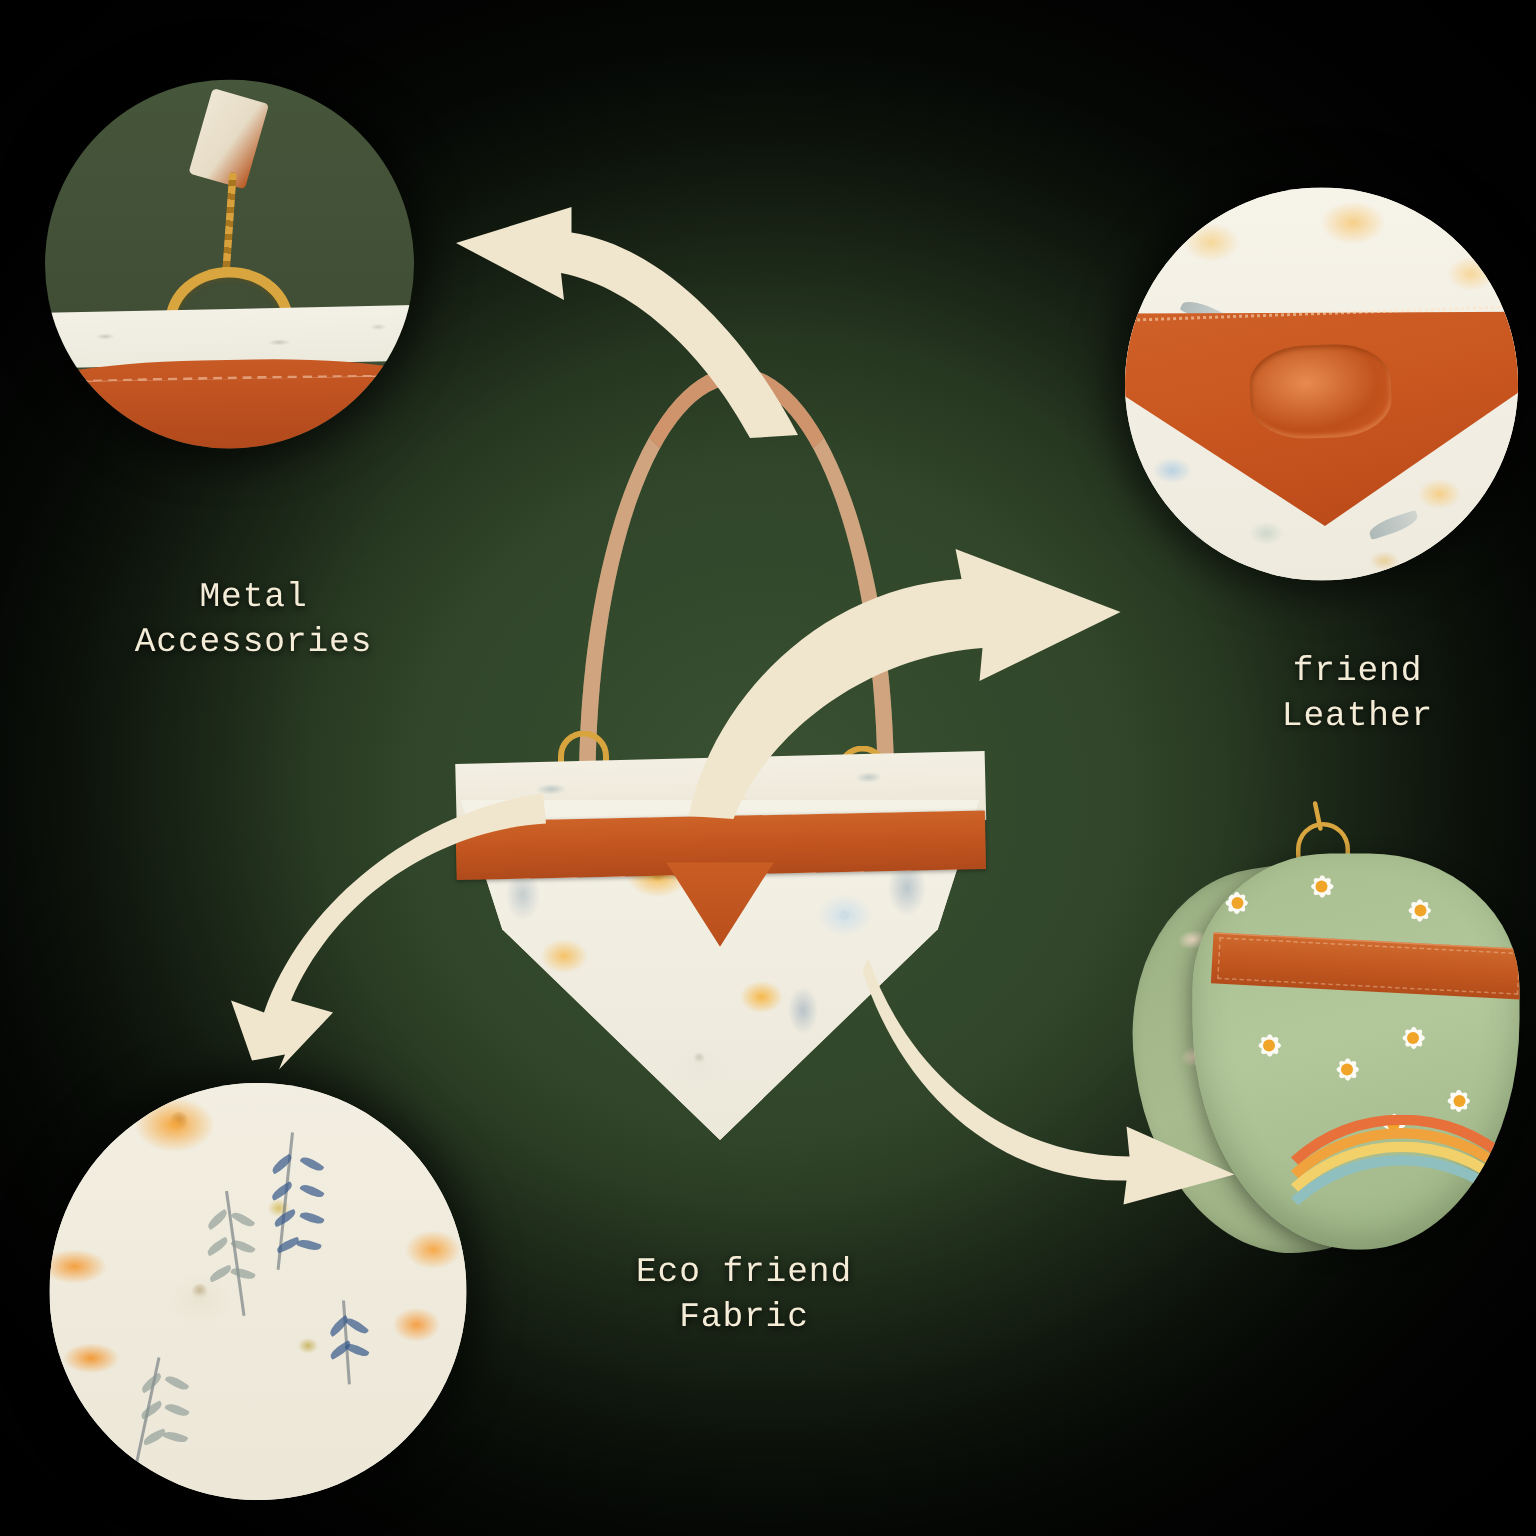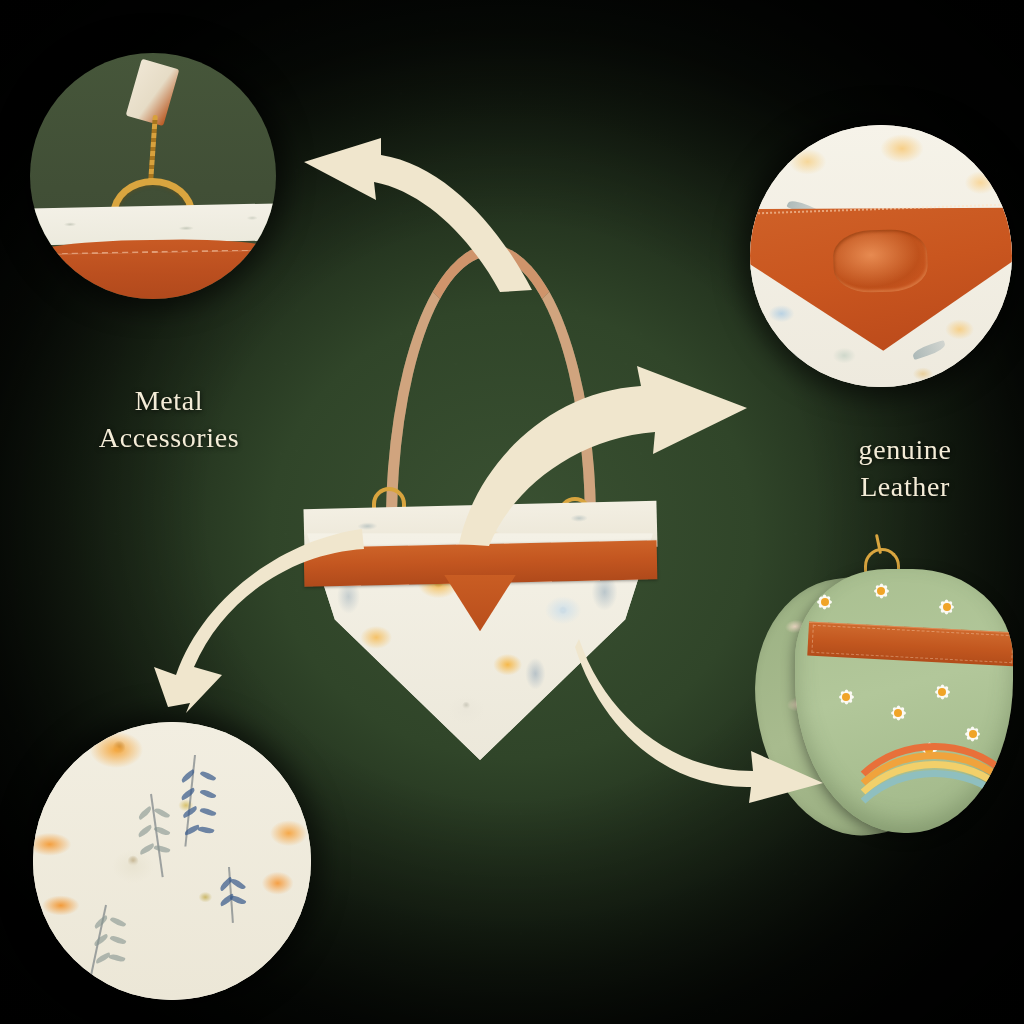--- a/index.html
+++ b/index.html
@@ -28,28 +28,28 @@
       radial-gradient(circle at 68% 14%, rgba(255,255,255,.04) 0 1px, transparent 2px),
       radial-gradient(circle at 34% 78%, rgba(255,255,255,.04) 0 1px, transparent 2px),
       radial-gradient(circle at 86% 62%, rgba(255,255,255,.03) 0 1px, transparent 2px);
     background-size:140px 140px,170px 170px,120px 120px,190px 190px;
   }
 
   
   .label{
     position:absolute;
     color:#f4ecd7;
-    font-size:28px;
+    font-size:23px;
     line-height:1.32;
     letter-spacing:.6px;
     font-weight:400;
     text-align:center;
     text-shadow:0 1px 5px rgba(0,0,0,.85);
     white-space:pre-line;
-    font-family:Liberation Serif, serif;
+    font-family:Liberation Mono, monospace;
   }
   #label-metal{left:40px;top:383px;width:258px;text-align:center;}
   #label-leather{left:792px;top:432px;width:226px;text-align:center;}
   #label-fabric{left:368px;top:833px;width:256px;text-align:center;}
   #label-double{left:828px;top:862px;width:190px;text-align:center;}
 
   
   .inset{
     position:absolute;border-radius:50%;overflow:hidden;
     box-shadow:0 0 26px 10px rgba(0,0,0,.55);
@@ -400,16 +400,18 @@
   <svg class="arrow" id="arrow-fabric" viewBox="0 0 250 190">
     <path d="M244,4 C168,14 86,70 58,150 L36,142 L50,182 L72,178 L68,188 L104,150 L76,142 C106,72 176,28 246,24 Z" fill="#f0e6cd"></path>
   </svg>
 
   <svg class="arrow" id="arrow-double" viewBox="0 0 255 170">
     <path d="M4,4 C30,80 96,136 178,136 L176,116 L248,148 L174,168 L176,152 C92,154 26,94 0,12 Z" fill="#f0e6cd"></path>
   </svg>
 
   <div class="label" id="label-metal">Metal
 Accessories</div>
-  <div class="label" id="label-leather">genuine
+  <div class="label" id="label-leather">friend
 Leather</div>
+  <div class="label" id="label-fabric">Eco friend
+Fabric</div>
 
 </div>
 
 </body></html>

